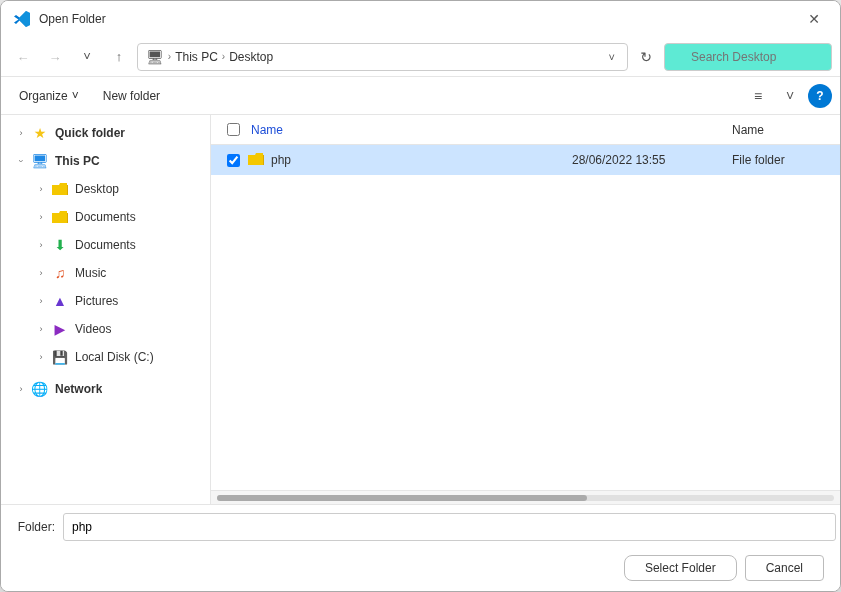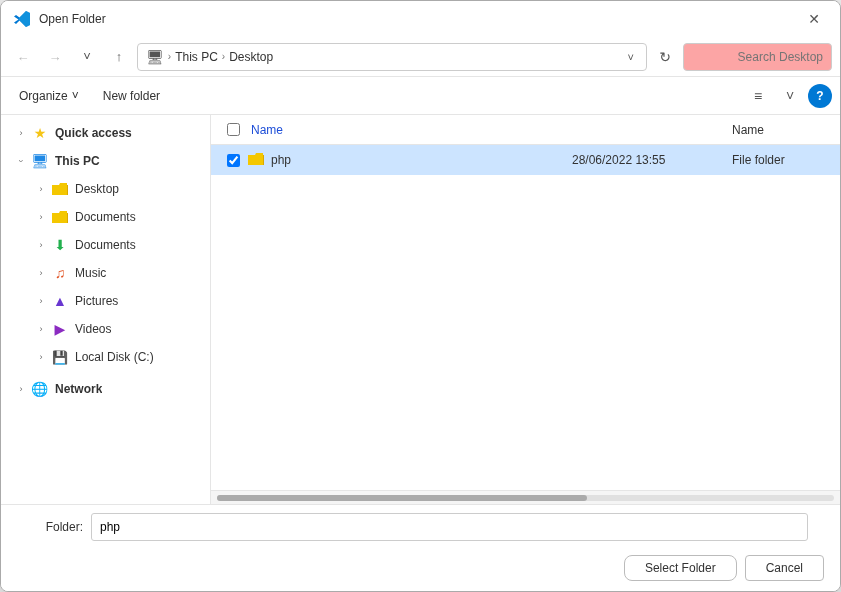--- a/index.html
+++ b/index.html
@@ -122,31 +122,30 @@
       background: transparent;
       cursor: pointer;
       border-radius: 4px;
       display: flex;
       align-items: center;
       justify-content: center;
       color: #555;
       font-size: 14px;
     }
     .search-bar {
-      width: 149px;
+      width: 168px;
       height: 28px;
       border: 1px solid #ccc;
       border-radius: 4px;
       padding: 0 8px 0 26px;
       font-size: 12px;
       color: #555;
-      background: #fca5a5;
+      background: #5eead4;
       outline: none;
       position: relative;
-      text-align: right;
     }
     .search-wrap {
       position: relative;
       display: flex;
       align-items: center;
     }
     .search-icon-overlay {
       position: absolute;
       left: 8px;
       color: #777;
@@ -373,21 +372,21 @@
 
     
     .bottom-bar {
       border-top: 1px solid #e5e5e5;
       background: #fff;
       flex-shrink: 0;
     }
     .folder-row {
       display: flex;
       align-items: center;
-      padding: 8px 32px;
+      padding: 8px 4px;
       gap: 8px;
     }
     .folder-label {
       font-size: 12px;
       color: #333;
       width: 50px;
       text-align: right;
       flex-shrink: 0;
     }
     .folder-input {
@@ -496,21 +495,21 @@
     <button class="help-btn">?</button>
   </div>
 
   <div class="main-area">
 
     <div class="sidebar">
 
       <div class="sidebar-item" style="padding-left: 8px;">
         <span class="expand-arrow">›</span>
         <span class="item-icon star-icon">★</span>
-        <span class="item-label bold">Quick access</span>
+        <span class="item-label bold">Quick folder</span>
       </div>
 
       <div class="sidebar-item" style="padding-left: 8px;">
         <span class="expand-arrow expanded">›</span>
         <span class="item-icon pc-icon">🖥</span>
         <span class="item-label bold">This PC</span>
       </div>
 
       <div class="sidebar-item" style="padding-left: 28px;">
         <span class="expand-arrow">›</span>

